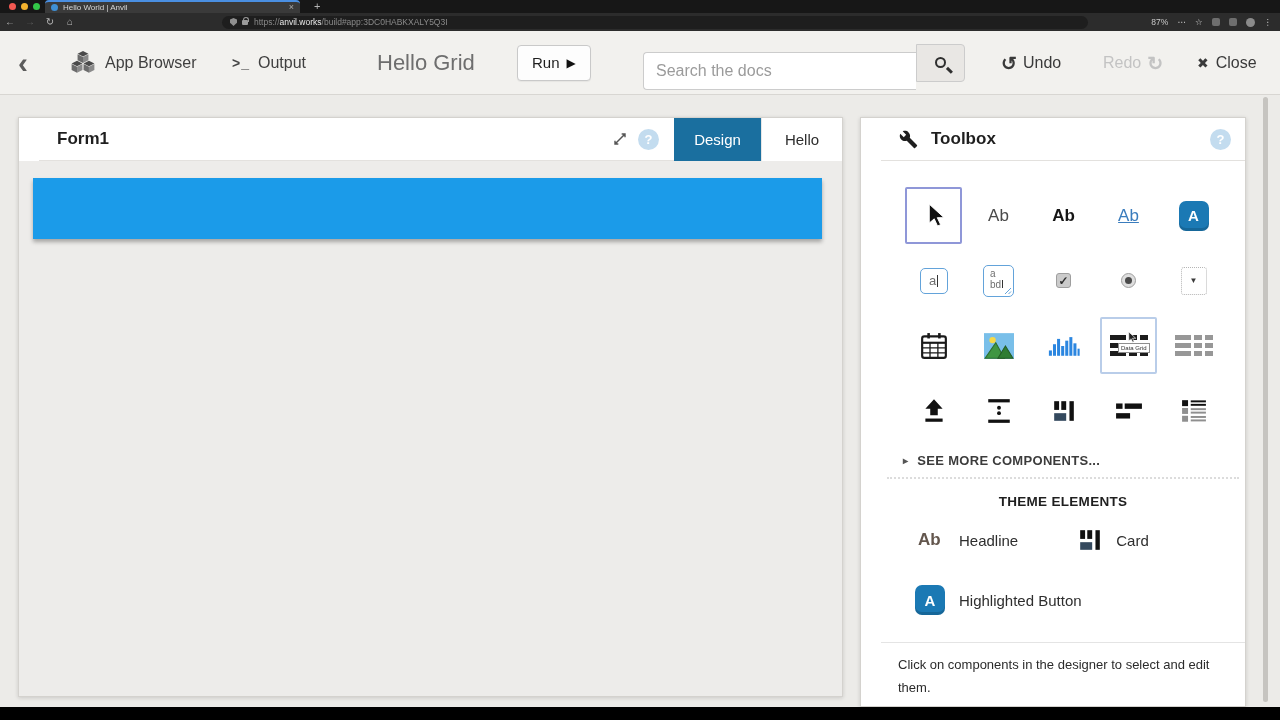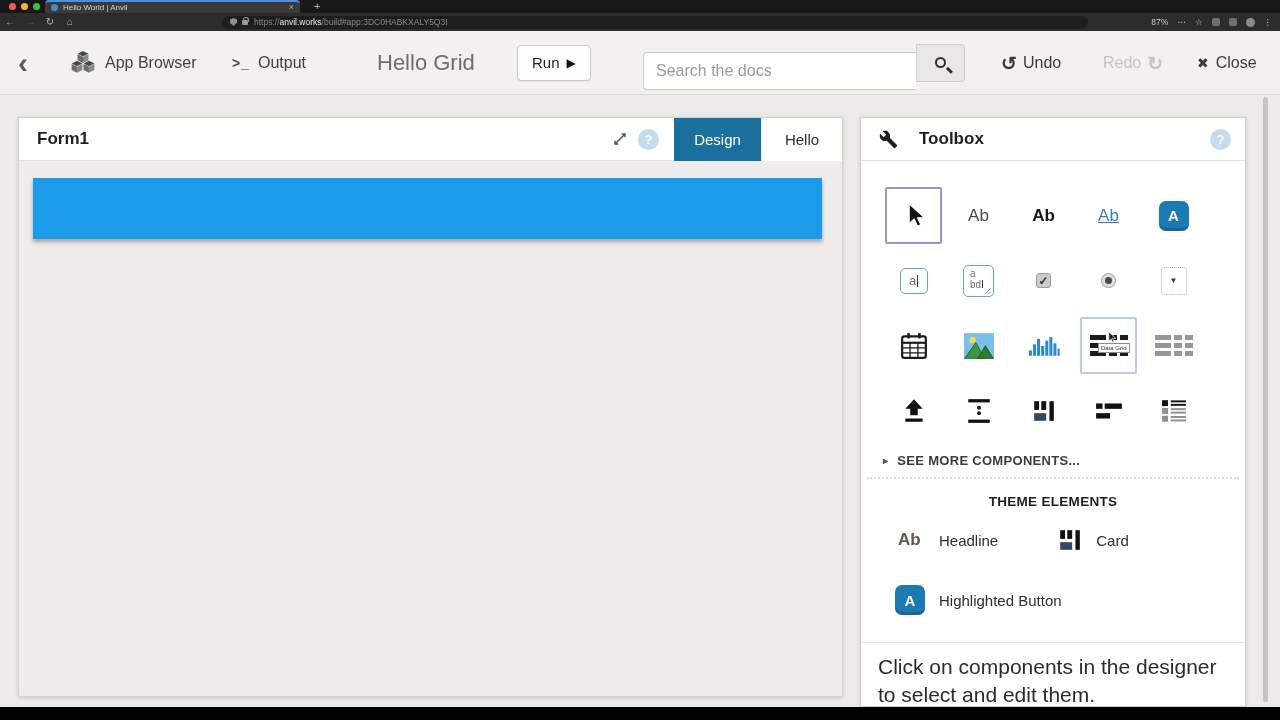--- a/index.html
+++ b/index.html
@@ -55,21 +55,21 @@
   .mag { position:relative; width:11px; height:11px; border:2px solid #2f2f2f; border-radius:50%; }
   .mag::after { content:""; position:absolute; width:2.5px; height:7px; background:#2f2f2f; transform:rotate(-45deg); left:11px; top:8px; }
   .undo-btn { left:1001px; gap:6px; font-size:16px; color:#3a3a3a; }
   .undo-glyph,.redo-glyph { font-size:19px; font-weight:bold; line-height:1; }
   .redo-btn { left:1103px; gap:6px; font-size:16px; color:#c3c3c3; }
   .close-btn { left:1197px; gap:7px; font-size:16px; color:#3a3a3a; }
   .close-glyph { font-size:14px; }
 
   
   .main { position:absolute; left:0; top:95px; width:1280px; height:612px; background:#ecebe8; }
-  .panel { position:absolute; background:#ffffff; border:1px solid #d4d2ce; box-shadow:0 1px 4px rgba(0,0,0,.15); }
+  .panel { position:absolute; background:#ffffff; border:1px solid #d4d2ce; box-shadow:0 1px 4px rgba(0,0,0,.15);padding-left:20px; }
   .form-panel { left:18px; top:22px; width:825px; height:580px; }
   .panel-hdr { position:relative; height:43px; border-bottom:1px solid #e3e1de; display:flex; align-items:center; }
   .panel-title { font-size:17px; font-weight:bold; color:#1f1f1f; margin-left:18px; }
   .expand-ico { position:absolute; right:212px; top:11px; }
   .help-circle { position:absolute; top:11px; width:21px; height:21px; border-radius:50%; background:#c3dcef;
     color:#ffffff; font-weight:bold; font-size:13px; display:flex; align-items:center; justify-content:center; }
   .form-help { right:183px; }
   .tabs { position:absolute; right:0; top:0; height:43px; display:flex; }
   .tab { height:43px; display:flex; align-items:center; justify-content:center; font-size:15px; }
   .tab-design { width:87px; background:#1a6f9f; color:#ffffff; }
@@ -124,21 +124,21 @@
   .seemore-arrow { font-size:10px; color:#555; }
   .dot-divider { border-top:2px dotted #dcdcdc; margin:9px 6px 0 6px; }
   .theme-title { text-align:center; font-size:13.5px; font-weight:bold; color:#1f1f1f; letter-spacing:.3px; margin-top:15px; }
   .theme-row { display:flex; align-items:center; height:62px; padding-left:37px; }
   .theme-ab { font-size:17px; font-weight:600; color:#63564d; width:27px; }
   .theme-label { font-size:15px; color:#2e2e2e; margin-left:14px; }
   .theme-card-ico { margin-left:60px; }
   .theme-a { width:30px; height:30px; border-radius:7px; background:#1b79b4; color:#fff; font-weight:bold;
     font-size:15px; display:flex; align-items:center; justify-content:center; box-shadow:inset 0 -3px 0 rgba(0,0,0,.15); }
   .solid-divider { border-top:1px solid #e4e4e4; margin-top:13px; }
-  .tb-helptext { padding:10px 18px 0 17px; font-size:21px; line-height:28px; color:#2b2b2b; }
+  .tb-helptext { padding:10px 18px 0 17px; font-size:13px; line-height:23px; color:#2b2b2b; }
 
   .page-scrollbar { position:absolute; right:12px; top:2px; width:5px; height:605px; background:#c6c4c0; border-radius:3px; }
   .bottom-bar { position:absolute; left:0; top:707px; width:1280px; height:13px; background:#000; }
 </style>
 </head>
 <body>
 
 <div class="chrome-tabstrip">
   <span class="traffic tl-red"></span>
   <span class="traffic tl-yellow"></span>
@@ -245,21 +245,21 @@
     <div class="canvas">
       <div class="banner"></div>
     </div>
   </div>
 
   <div class="panel toolbox-panel">
     <div class="panel-hdr">
       <svg class="wrench" width="19" height="19" viewBox="0 0 24 24">
         <path fill="#1f1f1f" d="M22.7 19l-9.1-9.1c.9-2.3.4-5-1.5-6.9-2-2-5-2.4-7.4-1.3L9 6 6 9 1.6 4.7C.4 7.1.9 10.1 2.9 12.1c1.9 1.9 4.6 2.4 6.9 1.5l9.1 9.1c.4.4 1 .4 1.4 0l2.3-2.3c.5-.4.5-1.1.1-1.4z"></path>
       </svg>
-      <span class="panel-title" style="margin-left:12px">Toolbox</span>
+      <span class="panel-title" style="margin-left:4px">Toolbox</span>
       <span class="help-circle tb-help">?</span>
     </div>
 
     <div class="tb-grid">
 
       <div class="tb-cell cell-selected">
         <svg width="22" height="26" viewBox="0 0 18 22">
           <path d="M5 1 L5 17 L9.2 13.4 L12 19.5 L14.6 18.3 L11.8 12.4 L17.5 12.4 Z" fill="#111" stroke="#fff" stroke-width="0.8"></path>
         </svg>
       </div>

